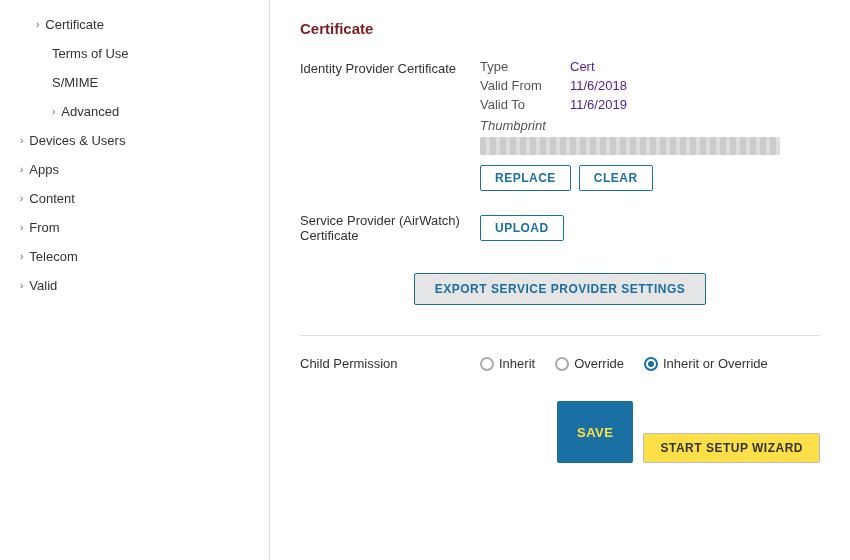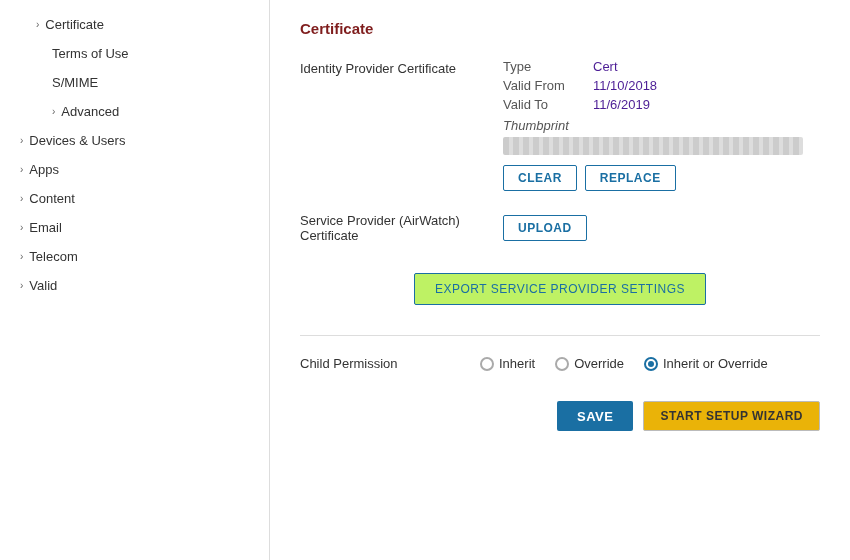--- a/index.html
+++ b/index.html
@@ -51,21 +51,20 @@
       font-size: 15px;
       font-weight: 600;
       color: #7f1d1d;
       margin-bottom: 16px;
       padding-bottom: 6px;
     }
 
     .form-section {
       display: flex;
       margin-bottom: 20px;
-      gap: 23px;
     }
 
     .form-label {
       width: 180px;
       min-width: 180px;
       color: #333;
       font-size: 13px;
       padding-top: 2px;
     }
 
@@ -127,48 +126,49 @@
       font-size: 12px;
       font-weight: 600;
       letter-spacing: 0.5px;
       cursor: pointer;
       border-radius: 2px;
     }
 
     .btn-primary {
       padding: 7px 20px;
       background: #1a6fa3;
-      color: #ffffff;
+      color: #fde047;
       border: none;
       font-size: 13px;
       font-weight: 600;
       letter-spacing: 0.5px;
       cursor: pointer;
       border-radius: 2px;
     }
 
     .btn-secondary {
       padding: 7px 16px;
-      background: #eab308;
+      background: #fde047;
       color: #333;
       border: 1.5px solid #bbb;
       font-size: 12px;
       font-weight: 600;
       letter-spacing: 0.5px;
       cursor: pointer;
       border-radius: 2px;
+      margin-top: 32px;
     }
 
     .export-btn {
       padding: 8px 20px;
       border: 1.5px solid #1a6fa3;
-      background: #bef264;
+      background: #e5e5e5;
       color: #1a6fa3;
       font-size: 12px;
-      font-weight: 400;
+      font-weight: 700;
       letter-spacing: 0.5px;
       cursor: pointer;
       border-radius: 2px;
       margin-top: 10px;
       margin-bottom: 10px;
     }
 
     .divider {
       border: none;
       border-top: 1px solid #ddd;
@@ -262,21 +262,21 @@
   <div class="sidebar-item">
     <span class="chevron">›</span>
     <span>Apps</span>
   </div>
   <div class="sidebar-item">
     <span class="chevron">›</span>
     <span>Content</span>
   </div>
   <div class="sidebar-item">
     <span class="chevron">›</span>
-    <span>Email</span>
+    <span>From</span>
   </div>
   <div class="sidebar-item">
     <span class="chevron">›</span>
     <span>Telecom</span>
   </div>
   <div class="sidebar-item">
     <span class="chevron">›</span>
     <span>Valid</span>
   </div>
 </div>
@@ -286,31 +286,31 @@
 
   <div class="form-section">
     <div class="form-label">Identity Provider Certificate</div>
     <div class="form-value-block">
       <div class="cert-info-row">
         <span class="cert-field-name">Type</span>
         <span class="cert-field-value">Cert</span>
       </div>
       <div class="cert-info-row">
         <span class="cert-field-name">Valid From</span>
-        <span class="cert-field-value">11/10/2018</span>
+        <span class="cert-field-value">11/6/2018</span>
       </div>
       <div class="cert-info-row">
         <span class="cert-field-name">Valid To</span>
         <span class="cert-field-value">11/6/2019</span>
       </div>
       <div class="thumbprint-label">Thumbprint</div>
       <div class="thumbprint-bar"></div>
       <div class="button-row">
+        <button class="btn-outline">REPLACE</button>
         <button class="btn-outline">CLEAR</button>
-        <button class="btn-outline">REPLACE</button>
       </div>
     </div>
   </div>
 
   <div class="form-section">
     <div class="form-label">Service Provider (AirWatch) Certificate</div>
     <div class="form-value-block">
       <div class="button-row">
         <button class="btn-outline">UPLOAD</button>
       </div>

